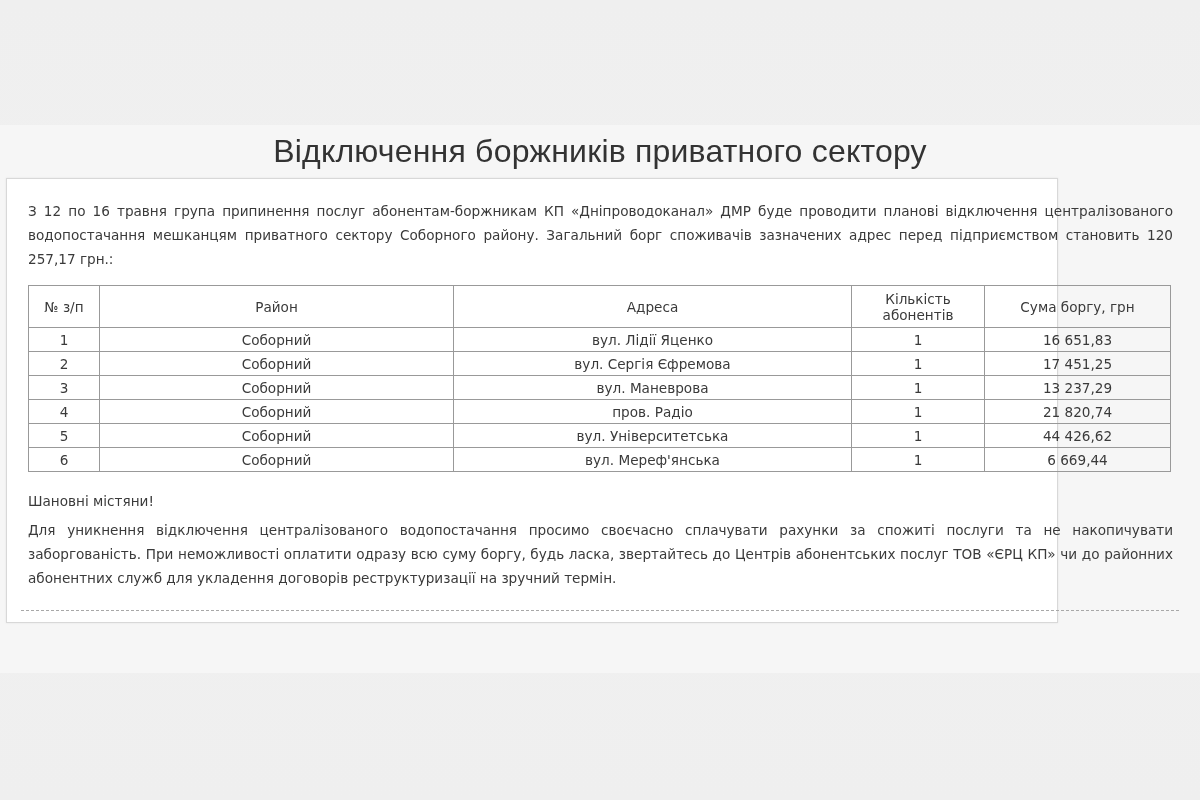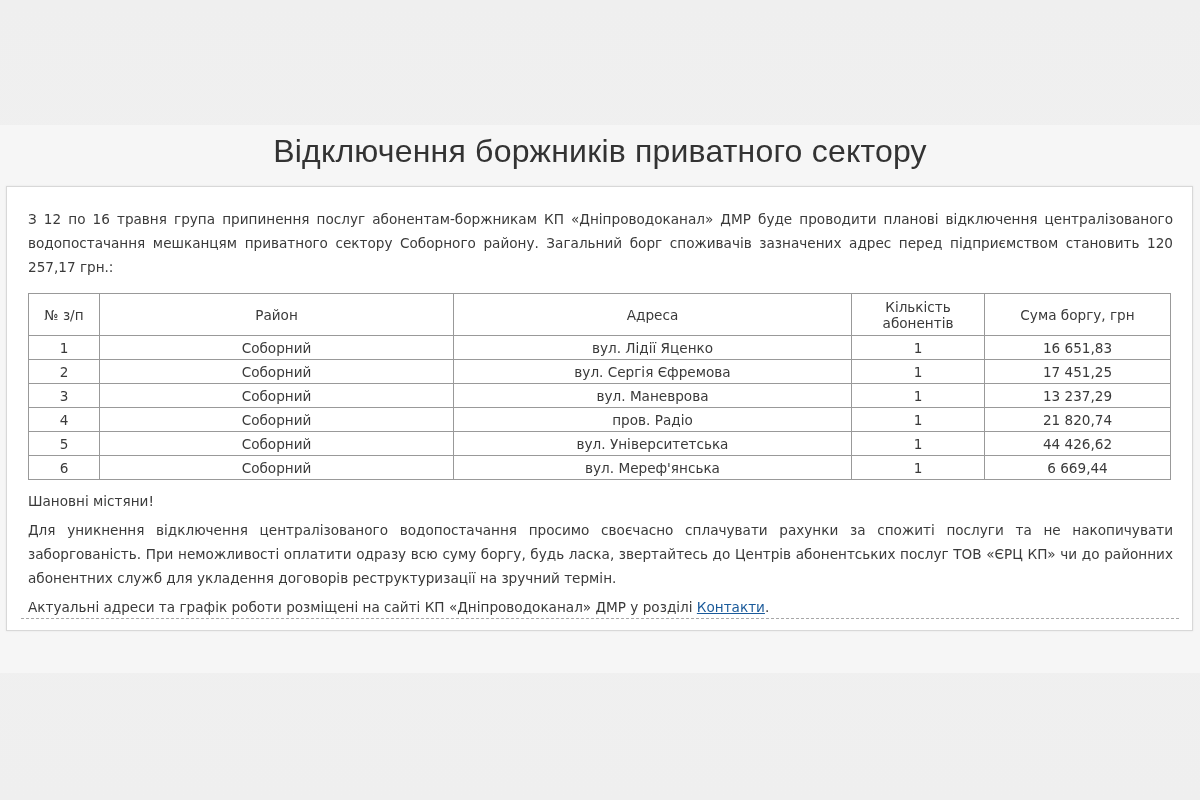--- a/index.html
+++ b/index.html
@@ -22,22 +22,22 @@
       width: 1200px;
       text-align: center;
       font-family: "Liberation Sans", sans-serif;
       font-size: 32px;
       font-weight: normal;
       color: #333;
       letter-spacing: 0.2px;
     }
     .card {
       position: absolute;
-      left: 6px; top: 186px;
-      width: 1187px; height: 445px;
+      left: 6px; top: 178px;
+      width: 1052px; height: 445px;
       background: #fff;
       border: 1px solid #d8d8d8;
       box-shadow: 0 0 2px rgba(0,0,0,0.08);
     }
     .content {
       position: absolute;
       left: 21px; top: 20px;
       width: 1145px;
       font-size: 13.6px;
       line-height: 24px;
@@ -54,21 +54,21 @@
     th, td {
       border: 1px solid #999;
       text-align: center;
       font-weight: normal;
       padding: 0 4px;
       margin-top: 45px;
     }
     th { height: 42px; line-height: 16px; }
     td { height: 24px; line-height: 22px; }
     .p { margin-top: 5px; }
-    .greeting { margin-top: 9px; }
+    .greeting { margin-top: 17px; }
     .notice { text-align: justify; text-align-last: left; }
     a.link { color: #1a5a9a; text-decoration: underline; }
     .dashed {
       position: absolute;
       left: 14px; top: 431px;
       width: 1158px;
       border-top: 1px dashed #a8a8a8;
     }
   </style>
 </head>
@@ -133,16 +133,15 @@
           <td>Соборний</td>
           <td>вул. Мереф'янська</td>
           <td>1</td>
           <td>6 669,44</td>
         </tr>
       </tbody>
     </table>
 
     <p class="greeting">Шановні містяни!</p>
     <p class="p notice">Для уникнення відключення централізованого водопостачання просимо своєчасно сплачувати рахунки за спожиті послуги  та не накопичувати заборгованість. При неможливості оплатити одразу всю суму боргу, будь ласка, звертайтесь до Центрів абонентських послуг ТОВ «ЄРЦ КП» чи до районних абонентних служб для укладення договорів реструктуризації на зручний термін.</p>
-    <p class="p"><span>Актуальні адреси та графік роботи розміщені на сайті КП «Дніпроводоканал» ДМР у розділі </span><a class="link" href="#">Контакти</a><span>.</span></p>
   </div>
   <div class="dashed"></div>
 </div>
 
 </body></html>

